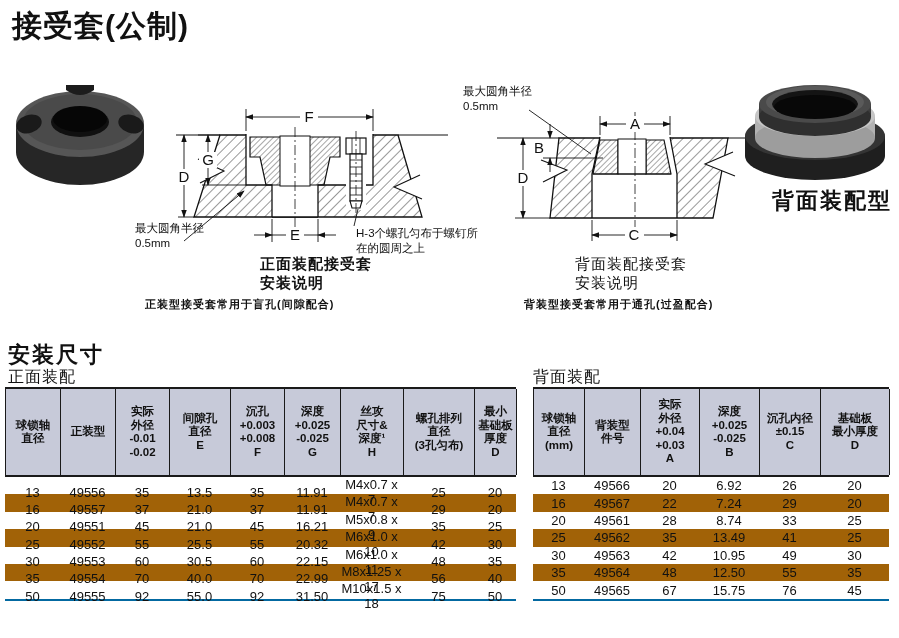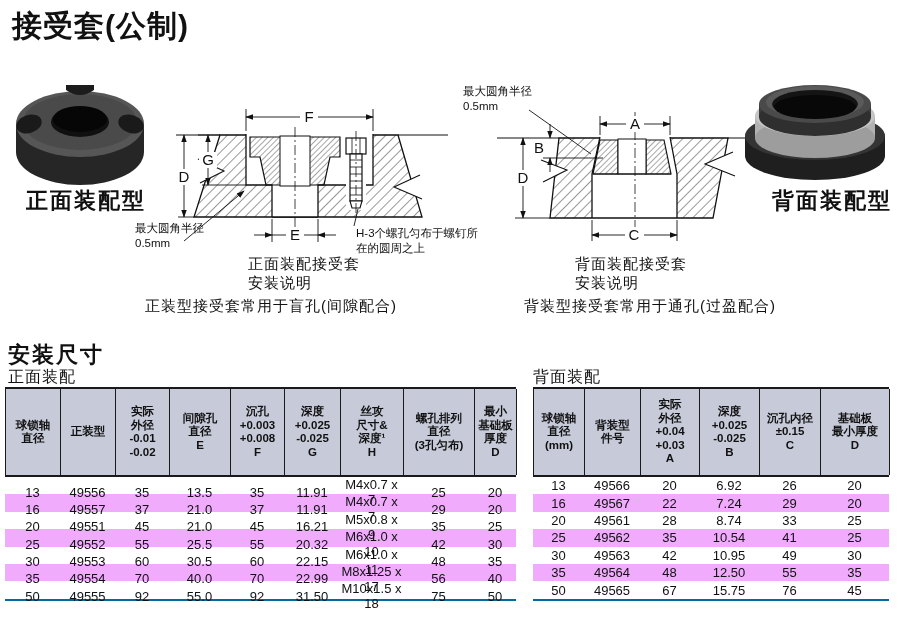--- a/index.html
+++ b/index.html
@@ -4,31 +4,31 @@
 <style>
   html,body{margin:0;padding:0;background:#fff;}
   #page{position:relative;width:899px;height:638px;background:#ffffff;overflow:hidden;
         font-family:"Liberation Sans","DejaVu Sans",sans-serif;color:#111;}
   .abs{position:absolute;}
   .title{font-size:30px;font-weight:bold;letter-spacing:1px;}
   .note{font-size:15px;}
   .photo-label{font-size:22px;font-weight:bold;letter-spacing:2px;}
   .small-label{font-size:11.5px;line-height:15px;}
   .caption{font-size:15px;line-height:19px;letter-spacing:1px;}
-  .usage{font-size:15px;font-weight:normal;letter-spacing:1px;}
+  .usage{font-size:11px;font-weight:bold;letter-spacing:1px;}
   .section-title{font-size:22px;font-weight:bold;letter-spacing:2px;}
   .table-title{font-size:16px;font-weight:normal;letter-spacing:1px;}
   .footnote{font-size:13px;}
   .tbl{position:absolute;}
   .t-head{display:grid;background:#c7cad9;border-top:2px solid #1a1a1a;border-bottom:2px solid #1a1a1a;border-left:1px solid #1a1a1a;}
   .t-hcell{border-right:1px solid #1a1a1a;display:flex;flex-direction:column;justify-content:center;
            text-align:center;font-size:11.5px;font-weight:bold;height:84px;line-height:13.5px;padding:1px 0;}
   .t-body{border-bottom:2px solid #0369a1;}
   .t-row{display:grid;height:17.4px;align-items:center;text-align:center;font-size:13px;}
-  .t-row.alt{background:#f0abfc;}
+  .t-row.alt{background:#a16207;}
   .front-grid{grid-template-columns:55px 55px 54px 61px 54px 56px 63px 71px 42px;}
   .back-grid{grid-template-columns:51px 56px 59px 60px 61px 69px;}
   svg{display:block;}
 </style>
 </head>
 <body>
 
 <div id="page">
 
   <div class="abs title" style="left:12px;top:6px;">接受套(公制)</div>
@@ -39,21 +39,20 @@
       <rect x="8" y="46" width="128" height="28" fill="#262626"></rect>
       <ellipse cx="72" cy="46" rx="64" ry="33" fill="#565656"></ellipse>
       <ellipse cx="72" cy="44" rx="57" ry="28" fill="#4a4a4a"></ellipse>
       <path d="M58,12 Q72,22 86,12 L86,7 L58,7 Z" fill="#1c1c1c"></path>
       <ellipse cx="21" cy="46" rx="13" ry="9" fill="#1a1a1a" transform="rotate(-18 21 46)"></ellipse>
       <ellipse cx="123" cy="46" rx="13" ry="9" fill="#1a1a1a" transform="rotate(18 123 46)"></ellipse>
       <ellipse cx="72" cy="44" rx="29" ry="15" fill="#101010"></ellipse>
       <ellipse cx="72" cy="41" rx="27" ry="13" fill="#060606"></ellipse>
     </svg>
   </div>
-  <div class="abs photo-label" style="left:26px;top:186px;">正面装配型</div>
 
   <div class="abs" style="left:742px;top:76px;">
     <svg width="150" height="108" viewBox="0 0 150 108">
       <ellipse cx="73" cy="80" rx="70" ry="24" fill="#1f1f1f"></ellipse>
       <rect x="3" y="60" width="140" height="20" fill="#1f1f1f"></rect>
       <ellipse cx="73" cy="60" rx="70" ry="24" fill="#343434"></ellipse>
       <rect x="13" y="40" width="120" height="22" fill="#b2b2b2"></rect>
       <ellipse cx="73" cy="62" rx="60" ry="20" fill="#9d9d9d"></ellipse>
       <ellipse cx="73" cy="40" rx="60" ry="20" fill="#c6c6c6"></ellipse>
       <rect x="17" y="28" width="112" height="13" fill="#3d3d3d"></rect>
@@ -204,21 +203,21 @@
   </div>
 
   <div class="abs small-label" style="left:135px;top:221px;">
     <div>最大圆角半径</div>
     <div>0.5mm</div>
   </div>
   <div class="abs small-label" style="left:356px;top:226px;">
     <div>H-3个螺孔匀布于螺钉所</div>
     <div>在的圆周之上</div>
   </div>
-  <div class="abs caption" style="left:248px;top:254px;">
+  <div class="abs caption" style="left:260px;top:254px;font-weight:bold;">
     <div>正面装配接受套</div>
     <div>安装说明</div>
   </div>
   <div class="abs usage" style="left:145px;top:297px;">正装型接受套常用于盲孔(间隙配合)</div>
 
   <div class="abs small-label" style="left:463px;top:84px;">
     <div>最大圆角半径</div>
     <div>0.5mm</div>
   </div>
   <div class="abs caption" style="left:575px;top:254px;">
@@ -419,21 +418,21 @@
           <div class="t-cell">49561</div>
           <div class="t-cell">28</div>
           <div class="t-cell">8.74</div>
           <div class="t-cell">33</div>
           <div class="t-cell">25</div>
         </div>
         <div class="t-row back-grid alt">
           <div class="t-cell">25</div>
           <div class="t-cell">49562</div>
           <div class="t-cell">35</div>
-          <div class="t-cell">10.54</div>
+          <div class="t-cell">13.49</div>
           <div class="t-cell">41</div>
           <div class="t-cell">25</div>
         </div>
         <div class="t-row back-grid">
           <div class="t-cell">30</div>
           <div class="t-cell">49563</div>
           <div class="t-cell">42</div>
           <div class="t-cell">10.95</div>
           <div class="t-cell">49</div>
           <div class="t-cell">30</div>

